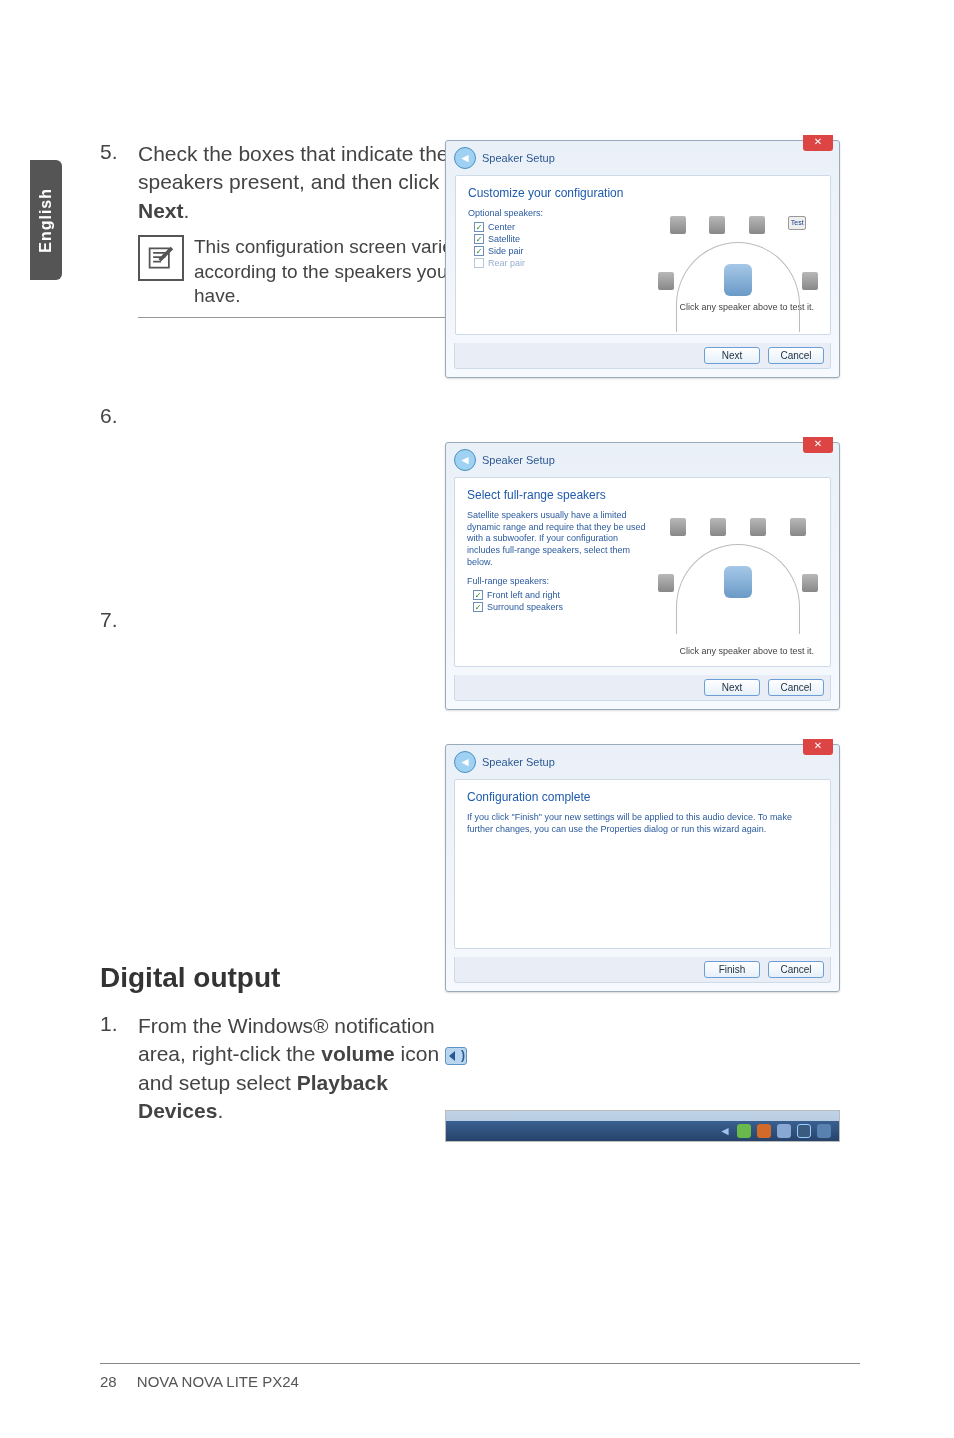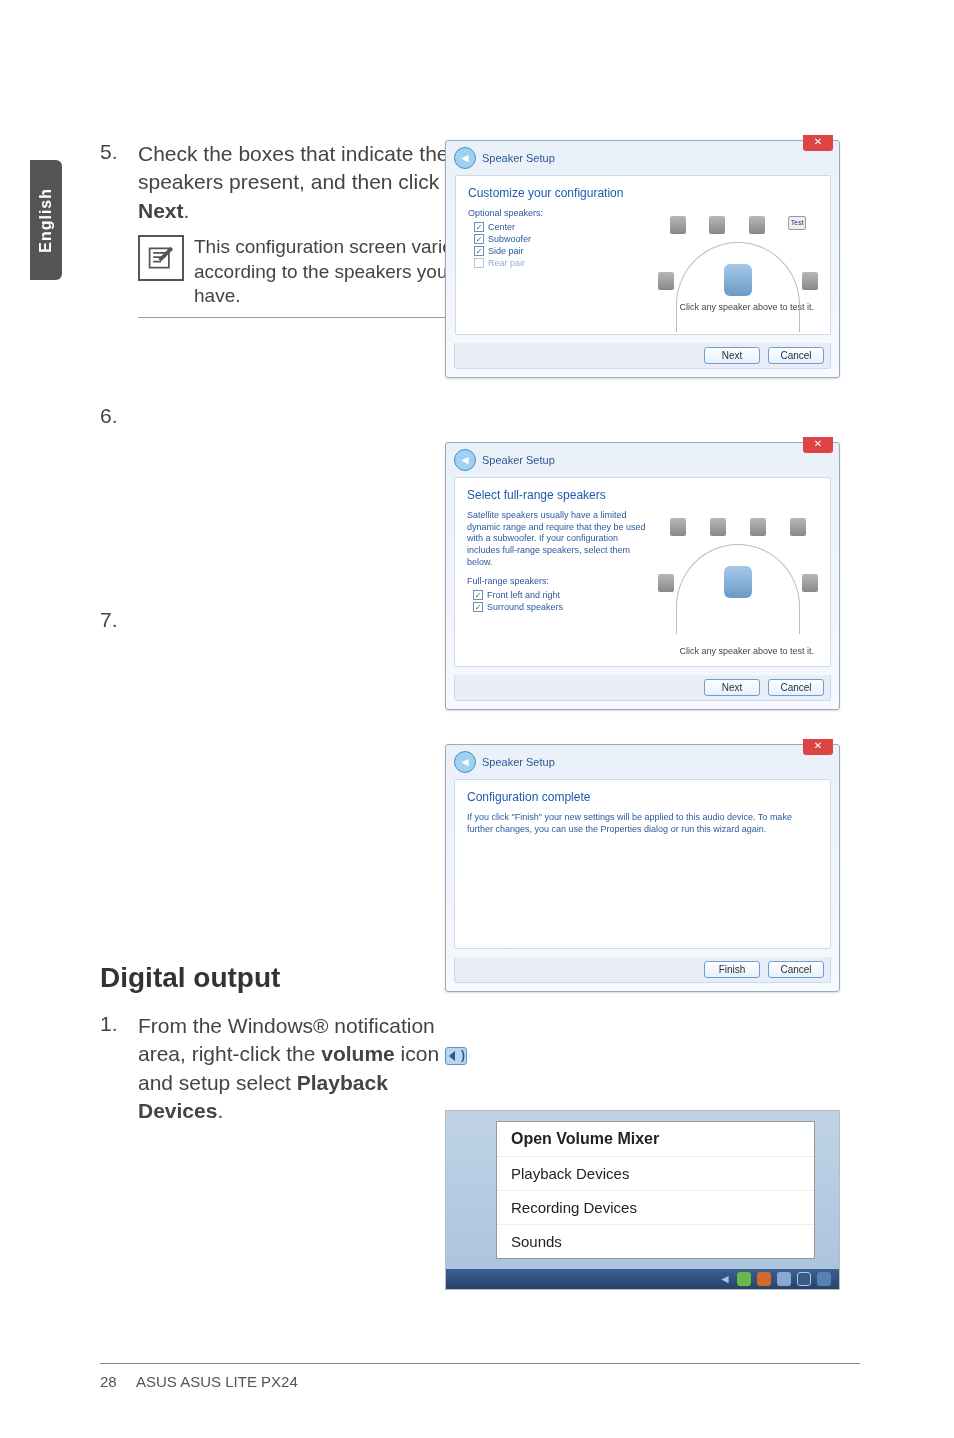--- a/index.html
+++ b/index.html
@@ -188,21 +188,21 @@
     </div>
     <div class="dlg-inner" style="position:relative; min-height:160px;margin-left:9px;">
       <div class="dlg-heading">Customize your configuration</div>
       <div class="dlg-sub">Optional speakers:</div>
       <div class="chk-row">
           <span class="chk">✓</span>
           <span>Center</span>
         </div>
       <div class="chk-row">
           <span class="chk">✓</span>
-          <span>Subwoofer</span>
+          <span>Satellite</span>
         </div>
       <div class="chk-row">
           <span class="chk">✓</span>
           <span>Side pair</span>
         </div>
       <div class="chk-row" style="opacity:.5;">
           <span class="chk"></span>
           <span>Rear pair</span>
         </div>
       <div class="speaker-diagram">
@@ -298,35 +298,29 @@
   <div class="section-heading" style="margin-top:330px;">Digital output</div>
 
   <div class="step">
     <div class="step-num">1.</div>
     <div class="step-body" style="max-width:330px;">
       <span>From the Windows® notification area, right-click the </span><b>volume</b><span> icon </span><span class="vol-icon"></span><span> and setup select </span><b>Playback Devices</b><span>.</span>
     </div>
   </div>
 
   <div class="context-menu-figure" style="top:970px;">
-    <div class="cm-inner">
-      <div class="cm-item">Open Volume Mixer</div>
-      <div class="cm-item">Playback Devices</div>
-      <div class="cm-item">Recording Devices</div>
-      <div class="cm-item">Sounds</div>
-    </div>
     <div class="tray">
       <span class="tray-arrow">◄</span>
       <div class="tray-ic" style="background:#6ab94c;"></div>
       <div class="tray-ic" style="background:#d46a2a;"></div>
       <div class="tray-ic" style="background:#8aa8d4;"></div>
       <div class="tray-ic" style="background:#3a5a80;border:1px solid #9cf;"></div>
       <div class="tray-ic" style="background:#5a82b0;"></div>
     </div>
   </div>
 
 </div>
 
 <div class="footer-line"></div>
 <div class="footer">
   <span class="pg">28</span>
-  <span>ASUS ASUS LITE PX24</span>
+  <span>NOVA NOVA LITE PX24</span>
 </div>
 
 </body></html>

